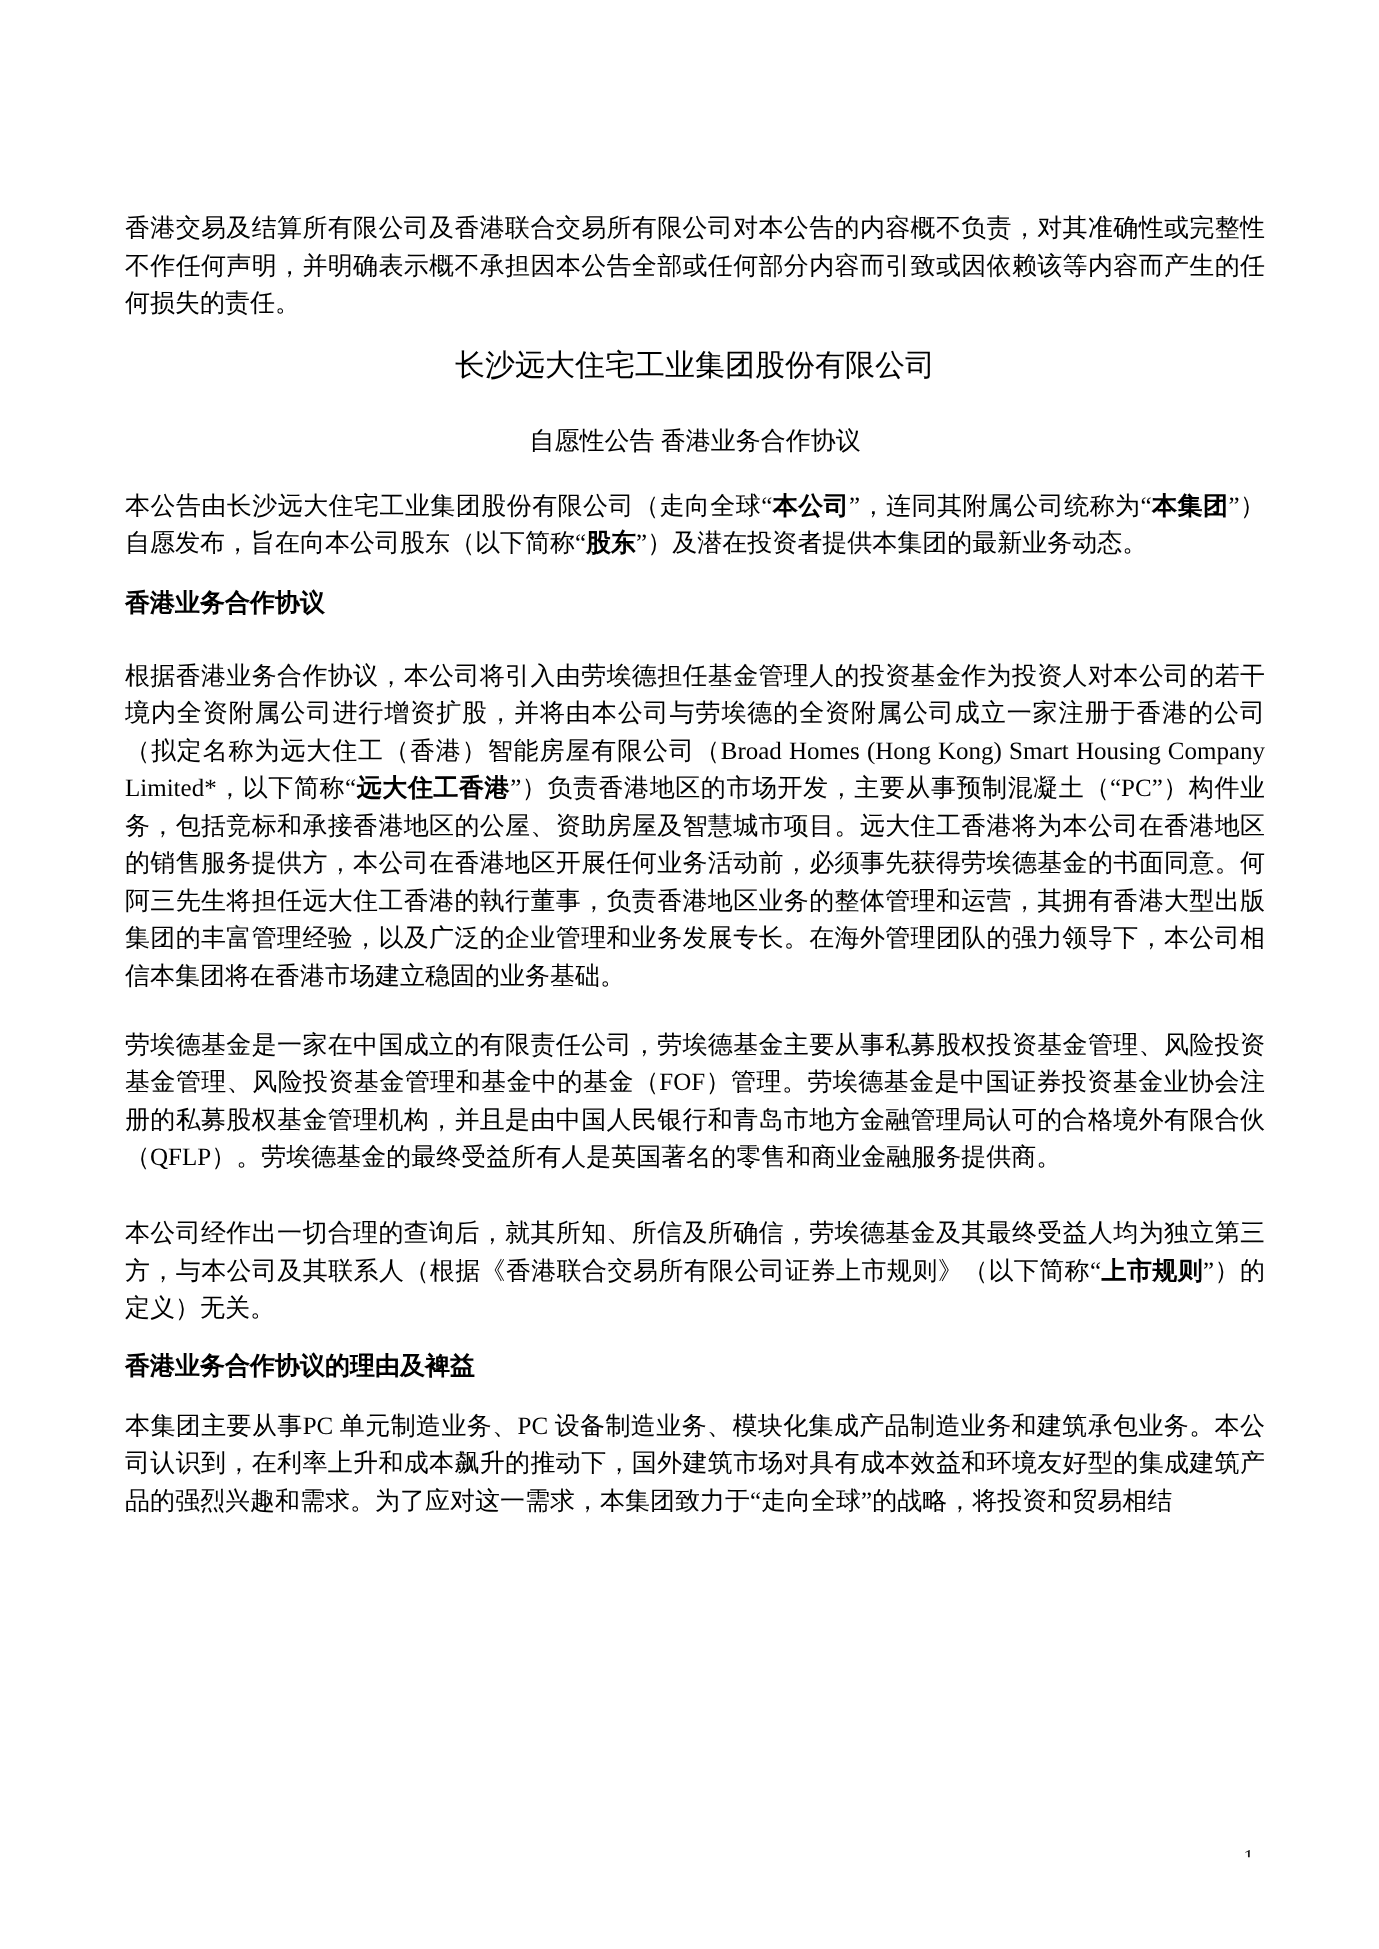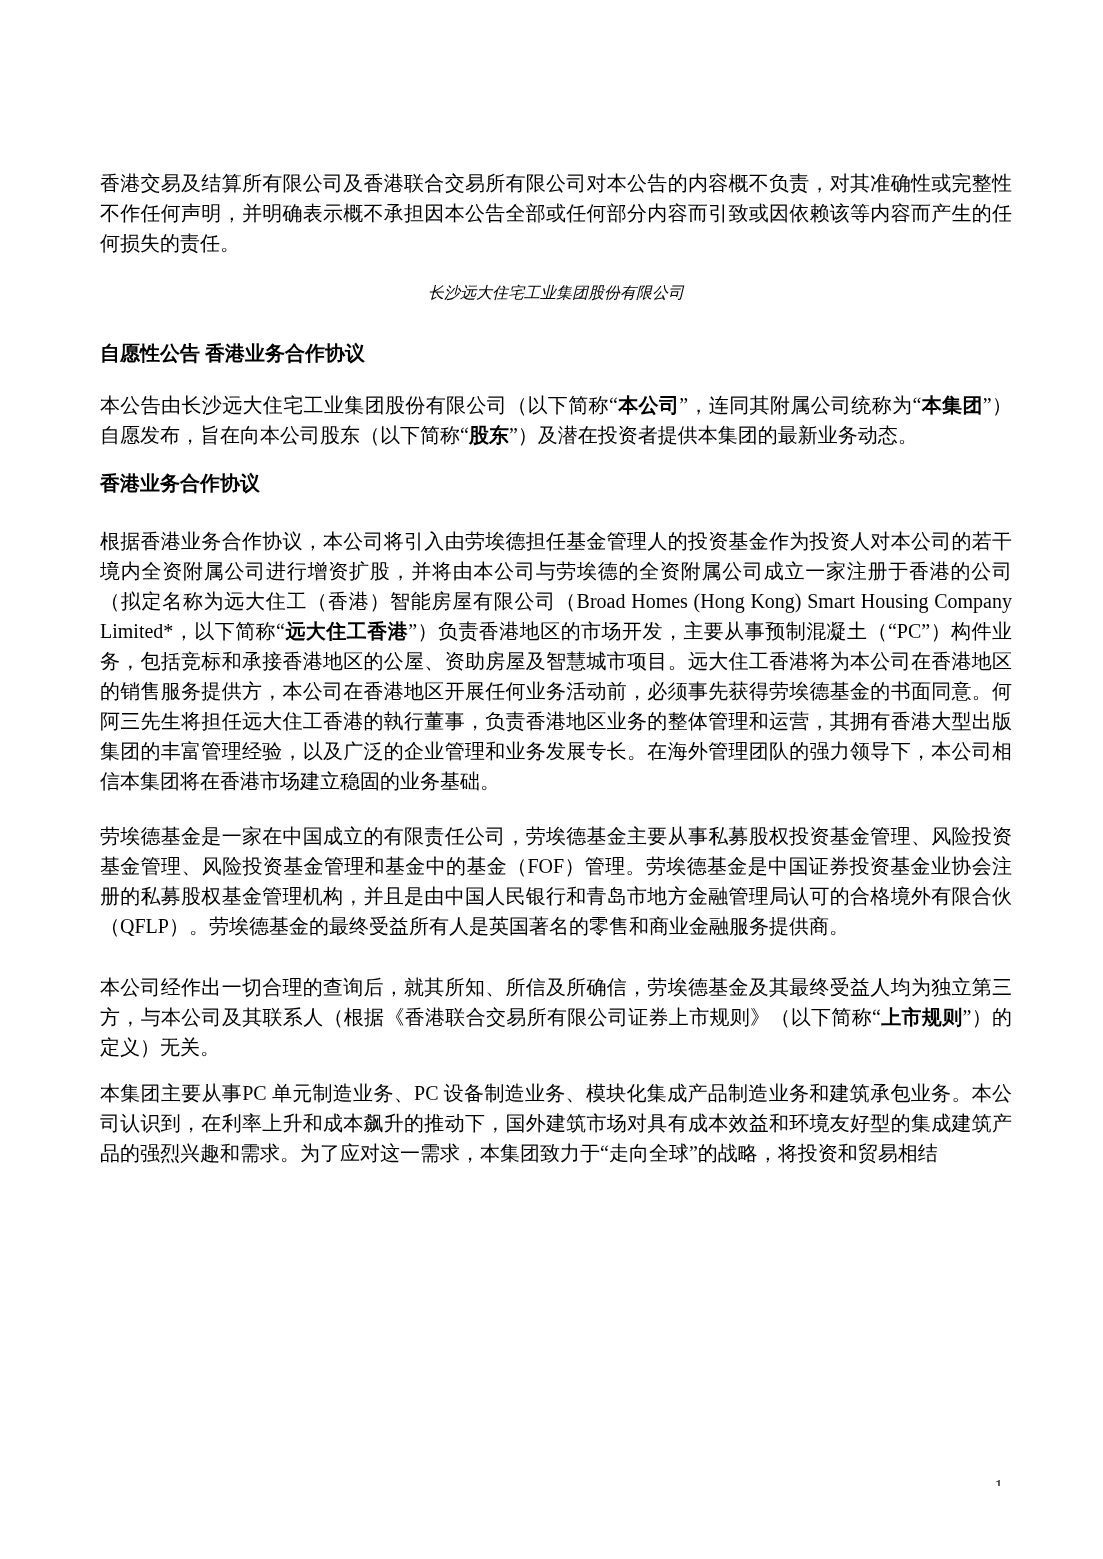--- a/index.html
+++ b/index.html
@@ -26,30 +26,30 @@
   .para {
     font-size: 20px;
     line-height: 30px;
     text-align: justify;
     margin: 0 0 17px 0;
     word-break: break-word;
   }
   .para b { font-weight: 700; }
   .disclaimer       { margin-bottom: 20px; }
   .company-name {
-    font-size: 16px;
+    font-size: 24px;
     line-height: 30px;
     text-align: center;
     margin: 0 0 30px 0;
-    font-style: italic;
   }
   .doc-title {
     font-size: 20px;
     line-height: 30px;
-    font-weight: 700;
+    text-align: center;
+    font-weight: 400;
     margin: 0 0 22px 0;
   }
   .intro            { margin-bottom: 18px; }
   .section-heading {
     font-size: 20px;
     line-height: 30px;
     font-weight: 700;
     text-align: left;
     margin: 0 0 28px 0;
   }
@@ -74,31 +74,32 @@
 
 <div class="page">
   <div class="content">
 
     <p class="para disclaimer">香港交易及结算所有限公司及香港联合交易所有限公司对本公告的内容概不负责，对其准确性或完整性不作任何声明，并明确表示概不承担因本公告全部或任何部分内容而引致或因依赖该等内容而产生的任何损失的责任。</p>
 
     <div class="company-name">长沙远大住宅工业集团股份有限公司</div>
 
     <div class="doc-title">自愿性公告 香港业务合作协议</div>
 
-    <p class="para intro"><span>本公告由长沙远大住宅工业集团股份有限公司（以下简称“</span><b>本公司</b><span>”，连同其附属公司统称为“</span><b>本集团</b><span>”）自愿发布，旨在向本公司股东（以下简称“</span><b>股东</b><span>”）及潜在投资者提供本集团的最新业务动态。</span></p>
+    <p class="para intro"><span>本公告由长沙远大住宅工业集团股份有限公司（走向全球“</span><b>本公司</b><span>”，连同其附属公司统称为“</span><b>本集团</b><span>”）自愿发布，旨在向本公司股东（以下简称“</span><b>股东</b><span>”）及潜在投资者提供本集团的最新业务动态。</span></p>
 
     <div class="section-heading">香港业务合作协议</div>
 
 
     <p class="para p-details"><span>根据香港业务合作协议，本公司将引入由劳埃德担任基金管理人的投资基金作为投资人对本公司的若干境内全资附属公司进行增资扩股，并将由本公司与劳埃德的全资附属公司成立一家注册于香港的公司（拟定名称为远大住工（香港）智能房屋有限公司（Broad Homes (Hong Kong) Smart Housing Company Limited*，以下简称“</span><b>远大住工香港</b><span>”）负责香港地区的市场开发，主要从事预制混凝土（“PC”）构件业务，包括竞标和承接香港地区的公屋、资助房屋及智慧城市项目。远大住工香港将为本公司在香港地区的销售服务提供方，本公司在香港地区开展任何业务活动前，必须事先获得劳埃德基金的书面同意。何阿三先生将担任远大住工香港的執行董事，负责香港地区业务的整体管理和运营，其拥有香港大型出版集团的丰富管理经验，以及广泛的企业管理和业务发展专长。在海外管理团队的强力领导下，本公司相信本集团将在香港市场建立稳固的业务基础。</span></p>
 
     <p class="para p-lloyds">劳埃德基金是一家在中国成立的有限责任公司，劳埃德基金主要从事私募股权投资基金管理、风险投资基金管理、风险投资基金管理和基金中的基金（FOF）管理。劳埃德基金是中国证券投资基金业协会注册的私募股权基金管理机构，并且是由中国人民银行和青岛市地方金融管理局认可的合格境外有限合伙（QFLP）。劳埃德基金的最终受益所有人是英国著名的零售和商业金融服务提供商。</p>
 
     <p class="para p-independence"><span>本公司经作出一切合理的查询后，就其所知、所信及所确信，劳埃德基金及其最终受益人均为独立第三方，与本公司及其联系人（根据《香港联合交易所有限公司证券上市规则》（以下简称“</span><b>上市规则</b><span>”）的定义）无关。</span></p>
 
 
+    <div class="section-heading heading-reasons">香港业务合作协议的理由及裨益</div>
 
     <p class="para p-business">本集团主要从事PC 单元制造业务、PC 设备制造业务、模块化集成产品制造业务和建筑承包业务。本公司认识到，在利率上升和成本飙升的推动下，国外建筑市场对具有成本效益和环境友好型的集成建筑产品的强烈兴趣和需求。为了应对这一需求，本集团致力于“走向全球”的战略，将投资和贸易相结</p>
 
   </div>
 
   <div class="page-number">1</div>
 </div>
 
 </body></html>

